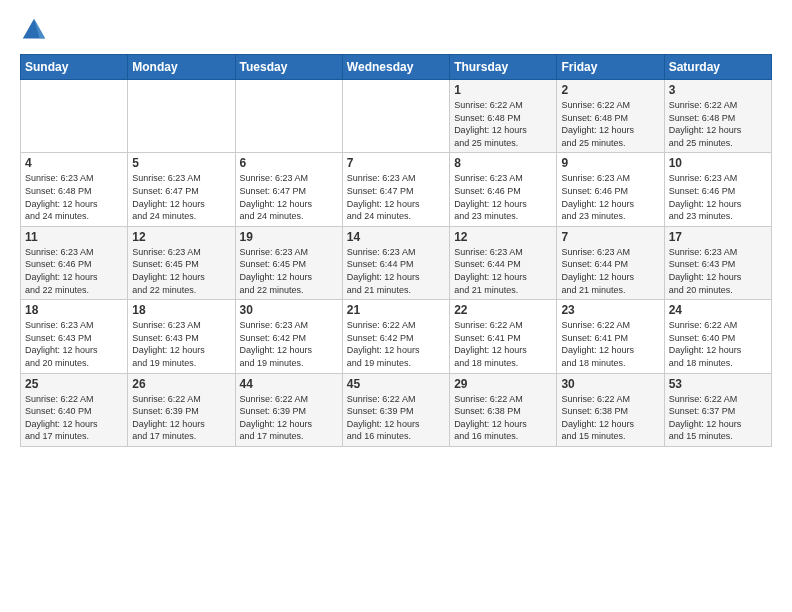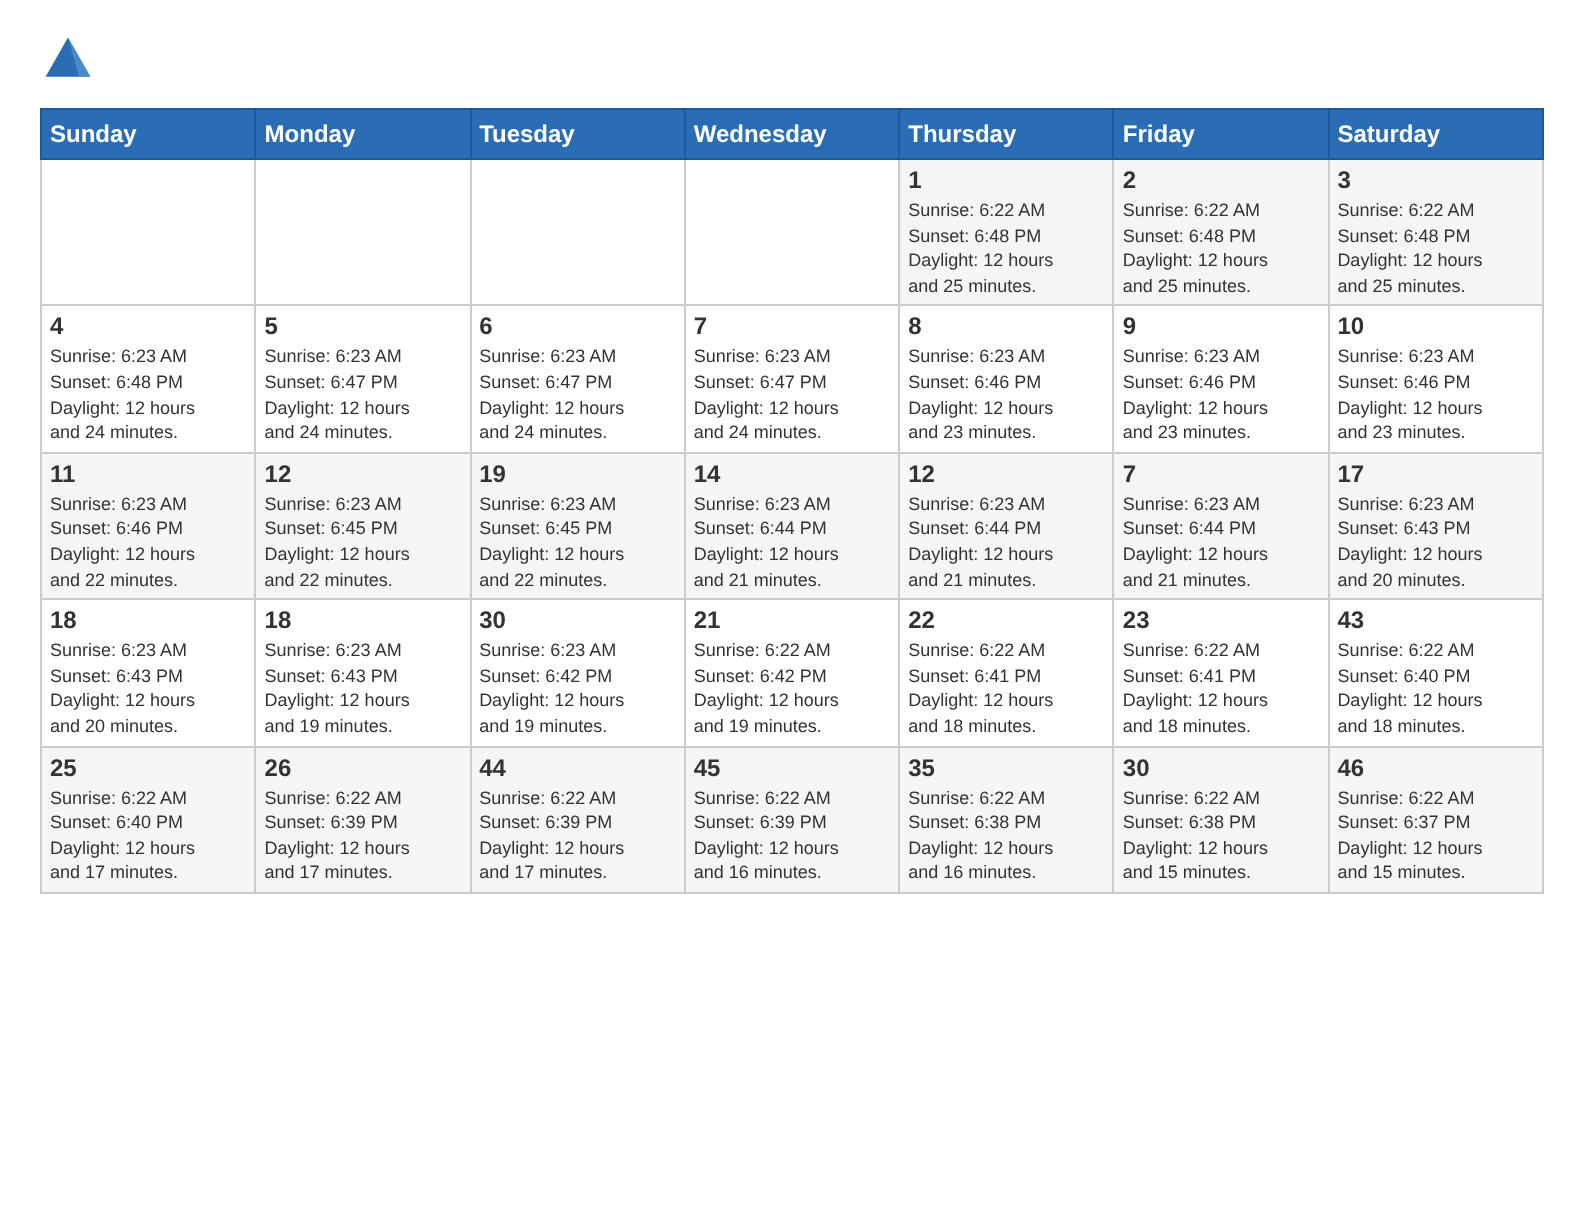--- a/index.html
+++ b/index.html
@@ -290,21 +290,21 @@
 and 18 minutes.</div>
           </td>
           <td>
             <span class="day-num">23</span>
             <div class="day-info" style="white-space: pre-line;">Sunrise: 6:22 AM
 Sunset: 6:41 PM
 Daylight: 12 hours
 and 18 minutes.</div>
           </td>
           <td>
-            <span class="day-num">43</span>
+            <span class="day-num">24</span>
             <div class="day-info" style="white-space: pre-line;">Sunrise: 6:22 AM
 Sunset: 6:40 PM
 Daylight: 12 hours
 and 18 minutes.</div>
           </td>
         </tr>
         <tr>
           <td>
             <span class="day-num">25</span>
             <div class="day-info" style="white-space: pre-line;">Sunrise: 6:22 AM
@@ -327,35 +327,35 @@
 and 17 minutes.</div>
           </td>
           <td>
             <span class="day-num">45</span>
             <div class="day-info" style="white-space: pre-line;">Sunrise: 6:22 AM
 Sunset: 6:39 PM
 Daylight: 12 hours
 and 16 minutes.</div>
           </td>
           <td>
-            <span class="day-num">35</span>
+            <span class="day-num">29</span>
             <div class="day-info" style="white-space: pre-line;">Sunrise: 6:22 AM
 Sunset: 6:38 PM
 Daylight: 12 hours
 and 16 minutes.</div>
           </td>
           <td>
             <span class="day-num">30</span>
             <div class="day-info" style="white-space: pre-line;">Sunrise: 6:22 AM
 Sunset: 6:38 PM
 Daylight: 12 hours
 and 15 minutes.</div>
           </td>
           <td>
-            <span class="day-num">46</span>
+            <span class="day-num">53</span>
             <div class="day-info" style="white-space: pre-line;">Sunrise: 6:22 AM
 Sunset: 6:37 PM
 Daylight: 12 hours
 and 15 minutes.</div>
           </td>
         </tr>
       </tbody>
   </table>
 </div>
 

